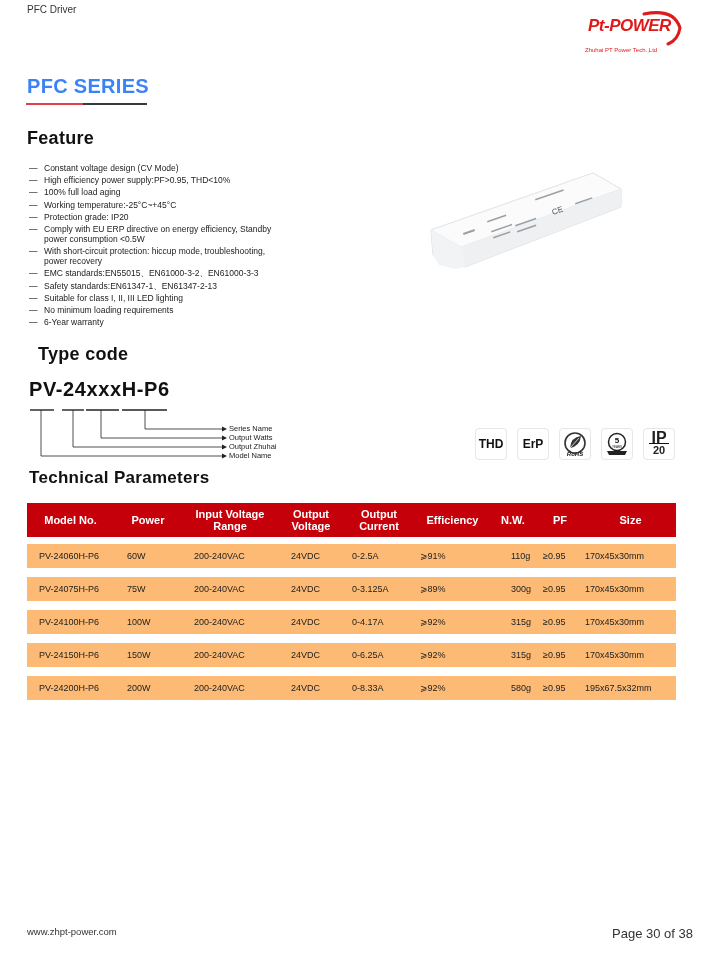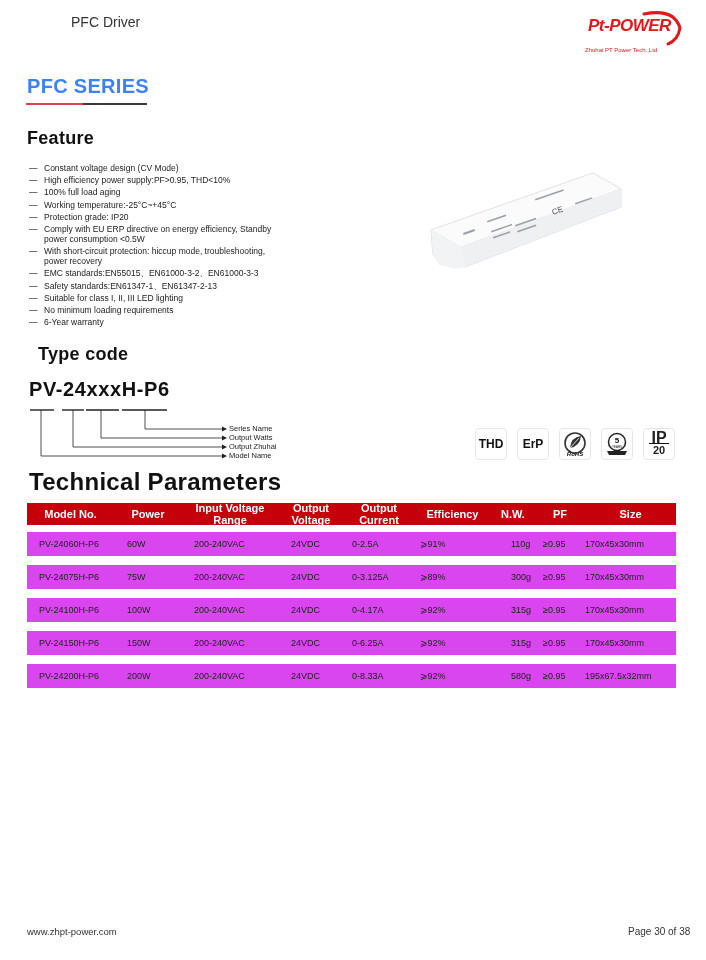--- a/index.html
+++ b/index.html
@@ -1,56 +1,56 @@
 <!DOCTYPE html>
 <html><head>
 <meta charset="utf-8">
 <style>
   * { box-sizing: border-box; margin: 0; padding: 0; }
   html, body { width: 706px; height: 960px; background: #ffffff; overflow: hidden; }
   body { position: relative; font-family: "Liberation Sans", sans-serif; color: #222; }
 
   .abs { position: absolute; }
 
-  .doc-label { left: 27px; top: 14px; font-size: 14px; color: #333; margin-left: 44px; }
+  .doc-label { left: 27px; top: 4px; font-size: 10px; color: #333; }
 
   .logo { left: 580px; top: 8px; width: 106px; height: 50px; }
   .logo-text { position: absolute; left: 8px; top: 8px; font-family: "Liberation Sans", sans-serif; font-weight: bold; font-style: italic; font-size: 17px; color: #e01a1a; letter-spacing: -0.5px; }
   .logo-sub { position: absolute; left: 5px; top: 39px; font-size: 6px; color: #e01a1a; white-space: nowrap; }
   .logo-swoosh { position: absolute; left: 58px; top: 2px; }
 
   .series-title { left: 27px; top: 75px; font-size: 20px; font-weight: bold; color: #3b82f6; letter-spacing: 0.3px; }
   .underline-red { left: 26px; top: 103px; width: 57px; height: 2px; background: #d9434b; }
   .underline-gray { left: 83px; top: 103px; width: 64px; height: 2px; background: #3a3a3a; }
 
   .section-h { font-size: 18px; font-weight: bold; color: #111; letter-spacing: 0.3px; }
   .feature-h { left: 27px; top: 128px; }
   .type-h { left: 27px; top: 344px; margin-left: 11px; }
-  .tech-h { left: 29px; top: 468px; font-size: 24px; text-align: center; }
+  .tech-h { left: 29px; top: 468px; font-size: 17px; text-align: center; }
 
   .features { left: 29px; top: 163px; width: 280px; list-style: none; }
   .features li { position: relative; padding-left: 15px; font-size: 8.5px; line-height: 10px; color: #222; margin-bottom: 2.2px; }
   .features li .dash { position: absolute; left: 0; top: 0; }
 
   .product-img { left: 425px; top: 155px; width: 210px; height: 130px; }
 
   .type-code { left: 29px; top: 378px; font-size: 20px; font-weight: bold; color: #111; letter-spacing: 0.6px; }
   .diagram { left: 20px; top: 405px; width: 300px; height: 60px; }
   .diag-label { position: absolute; font-size: 7.5px; color: #222; left: 209px; }
 
   .badge { width: 32px; height: 32px; border: 1px solid #e6e6e6; border-radius: 4px; background: #fff; display: flex; align-items: center; justify-content: center; top: 428px; }
   .badge-text { font-weight: bold; font-size: 12px; color: #111; }
   .ip-badge { flex-direction: column; }
   .ip-badge .ip-top { font-weight: bold; font-size: 16px; line-height: 11px; border-bottom: 1.5px solid #111; padding: 0 2px; }
   .ip-badge .ip-bot { font-weight: bold; font-size: 11px; line-height: 12px; }
 
   .table { left: 27px; top: 503px; width: 649px; }
-  .thead { height: 22px; background: #c6000b; display: flex; align-items: center; color: #fff; font-weight: bold; font-size: 11px; }
+  .thead { height: 34px; background: #c6000b; display: flex; align-items: center; color: #fff; font-weight: bold; font-size: 11px; }
   .thead .cell { text-align: center; line-height: 12px; }
-  .trow { height: 24px; background: #d946ef; display: flex; align-items: center; font-size: 9px; color: #222; margin-top: 9px; }
+  .trow { height: 24px; background: #fdba74; display: flex; align-items: center; font-size: 9px; color: #222; margin-top: 9px; }
   .trow:first-of-type { margin-top: 7px; }
   .c0 { width: 87px; padding-left: 12px; }
   .c1 { width: 68px; }
   .c2 { width: 96px; }
   .c3 { width: 66px; }
   .c4 { width: 70px; }
   .c5 { width: 77px; }
   .c6 { width: 44px; }
   .c7 { width: 50px; }
   .c8 { width: 91px; }
@@ -58,21 +58,21 @@
   .trow .c1 { padding-left: 13px; }
   .trow .c2 { padding-left: 12px; }
   .trow .c3 { padding-left: 13px; }
   .trow .c4 { padding-left: 8px; }
   .trow .c5 { padding-left: 6px; }
   .trow .c6 { padding-left: 20px; }
   .trow .c7 { padding-left: 8px; }
   .trow .c8 { padding-left: 0px; white-space: nowrap; }
 
   .footer-url { left: 27px; top: 926px; font-size: 9.5px; color: #333; }
-  .footer-page { left: 628px; top: 926px; font-size: 10px; color: #333; }
+  .footer-page { left: 612px; top: 926px; font-size: 13px; color: #333; }
 </style>
 </head>
 <body>
 
 <div class="abs doc-label">PFC Driver</div>
 
 <div class="abs logo">
   <svg class="logo-swoosh" width="46" height="36" viewBox="0 0 46 36">
     <path d="M6 4 Q36 -2 42 18 Q40 30 30 34" fill="none" stroke="#e01a1a" stroke-width="3" stroke-linecap="round"></path>
   </svg>

